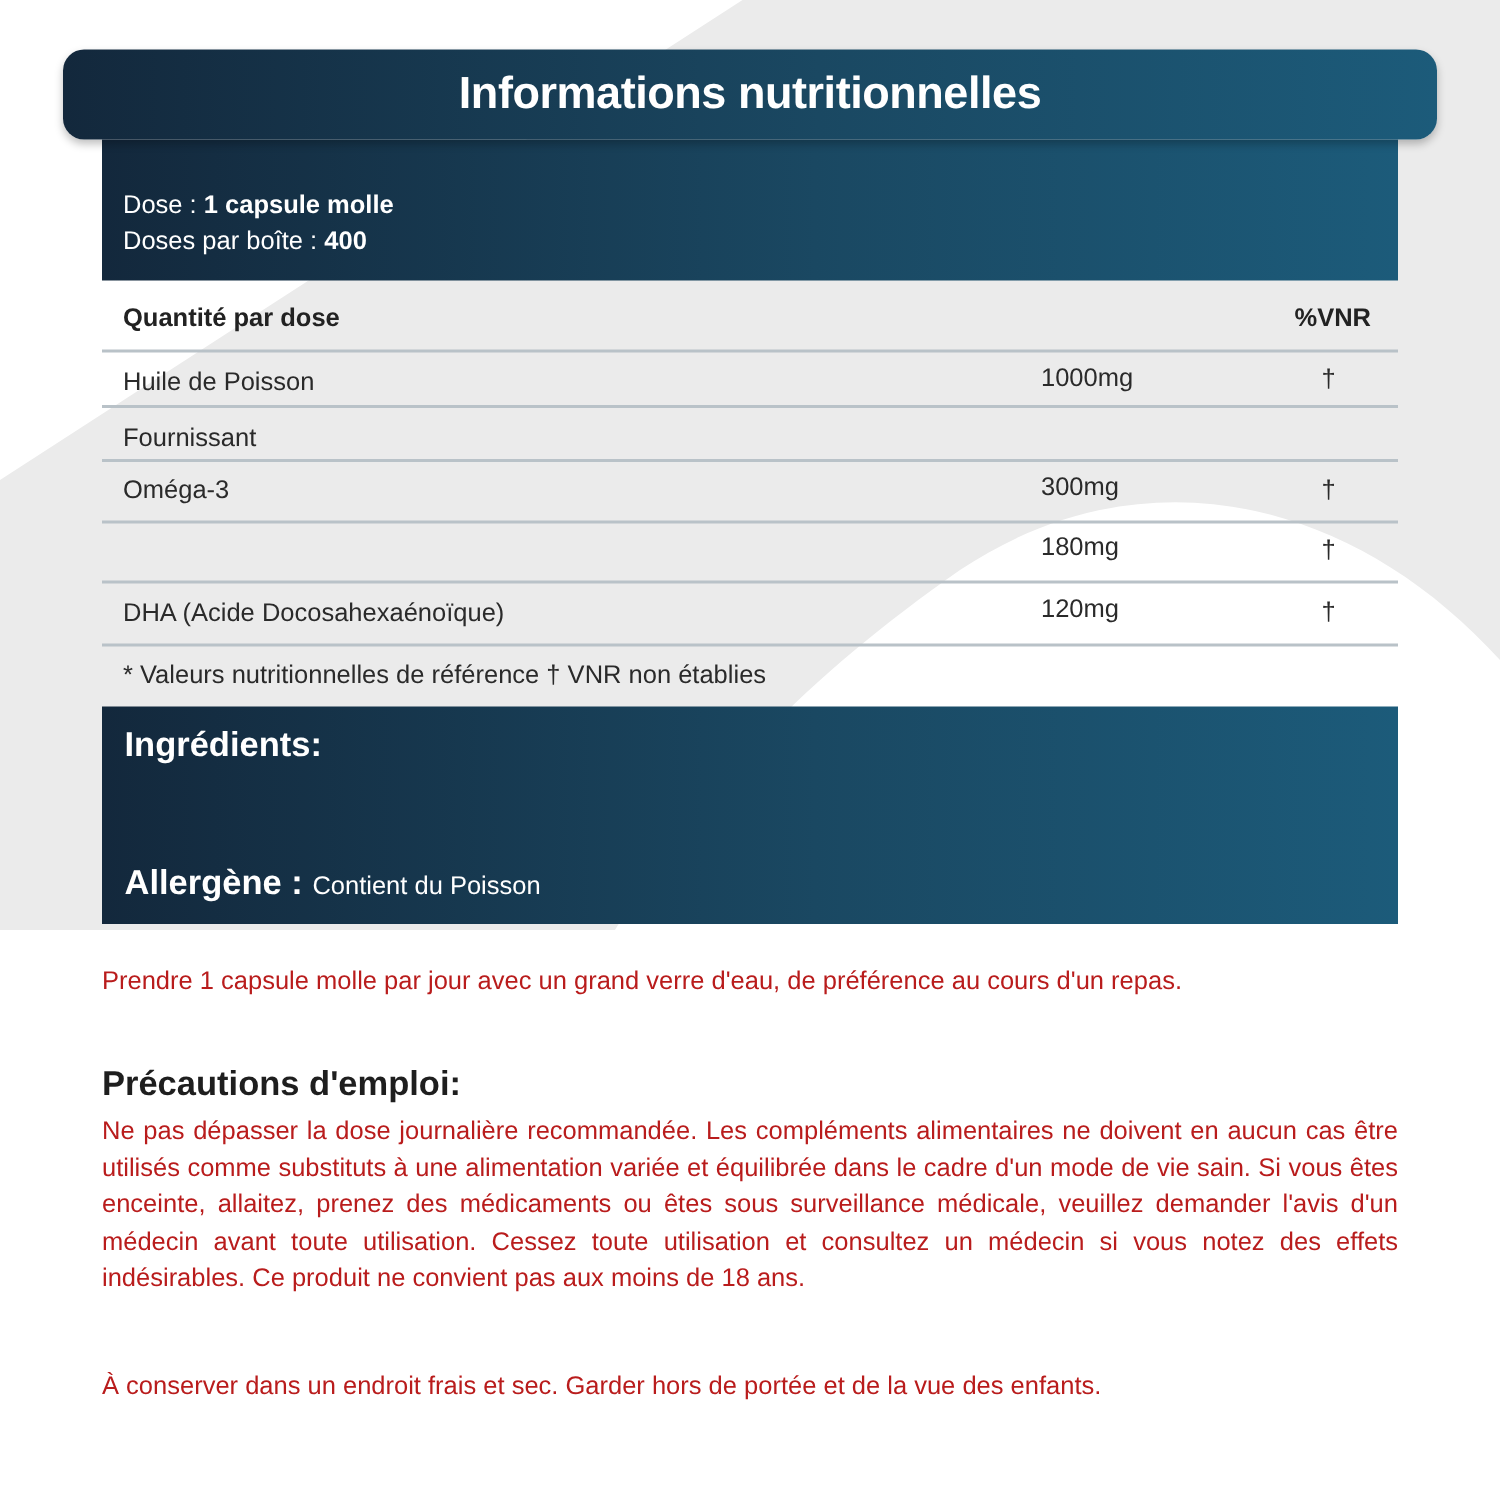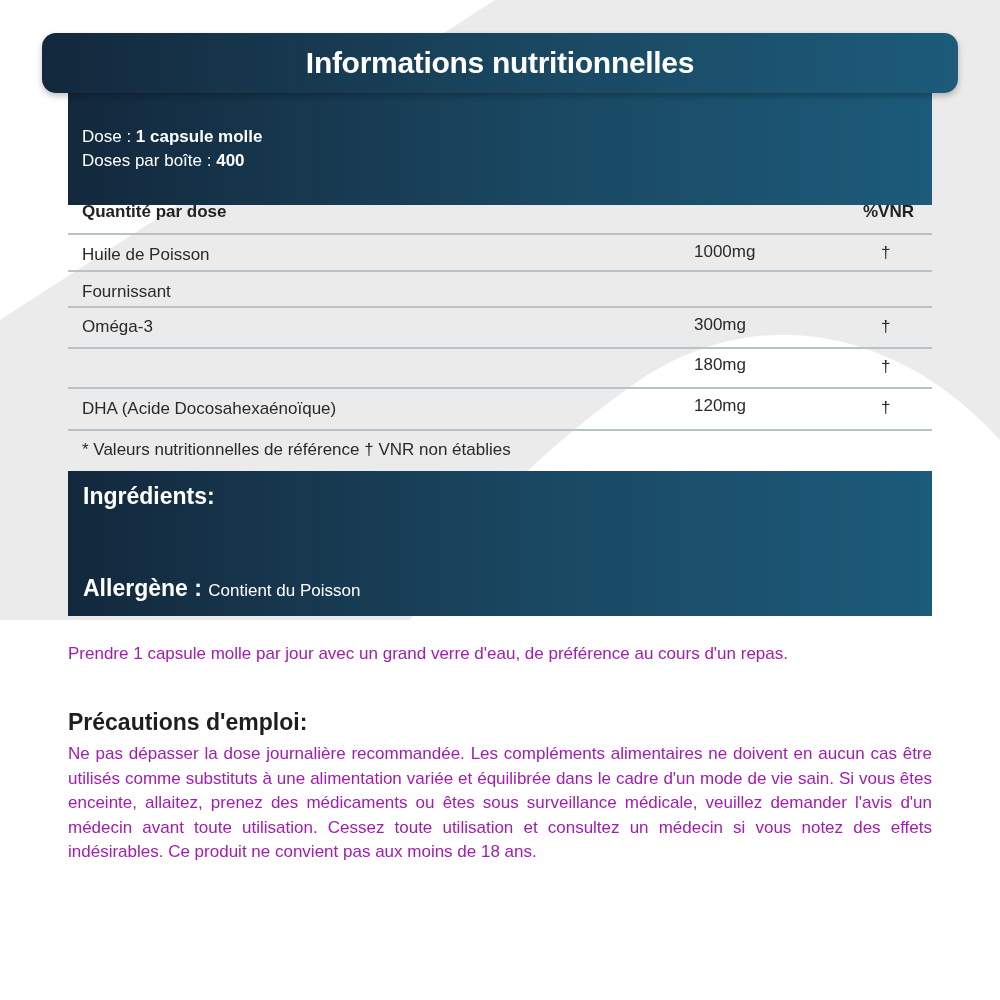--- a/index.html
+++ b/index.html
@@ -20,21 +20,21 @@
     border-radius:14px;
     background:linear-gradient(90deg,#13283c 0%,#1a4862 55%,#1c5b7a 100%);
     box-shadow:0 3px 6px rgba(0,0,0,0.25);
     display:flex; align-items:center; justify-content:center;
     z-index:3;
   }
   .title-bar h1 {
     margin:0; color:#fff; font-size:30px; font-weight:bold; letter-spacing:-0.3px;
   }
   .dose-box {
-    position:absolute; left:68px; top:93px; width:864px; height:112px;
+    position:absolute; left:68px; top:93px; width:864px; height:94px;
     background:linear-gradient(90deg,#13283c 0%,#1a4862 55%,#1c5b7a 100%);
     z-index:2;
   }
   .dose-box .line {
     position:absolute; left:14px; color:#fff; font-size:17px;
   }
   .dose-box .line b { font-weight:bold; }
 
   .table {
     position:absolute; left:68px; top:190px; width:864px;
@@ -68,21 +68,21 @@
     font-size:17px; line-height:24px; text-align:justify; text-align-last:left;
   }
   .ingr-box .allergen {
     position:absolute; left:15px; top:104px; font-size:17px;
   }
   .ingr-box .allergen b { font-size:23px; font-weight:bold; }
 
   .section { position:absolute; left:68px; width:864px; }
   .section h3 { margin:0; font-size:23px; font-weight:bold; color:#1e1e1e; }
   .section p {
-    margin:6px 0 0 0; font-size:17px; line-height:24.5px; color:#a21caf;
+    margin:6px 0 0 0; font-size:17px; line-height:24.5px; color:#b91c1c;
     text-align:justify; text-align-last:left;
   }
 </style>
 </head>
 <body>
 
 <svg class="bg-shape" viewBox="0 0 1000 1000" xmlns="http://www.w3.org/2000/svg">
   <path d="M 495 0 L 1000 0 L 1000 440 C 900 330 760 300 640 380 C 540 450 470 520 410 620 L 0 620 L 0 320 Z" fill="#ebebeb"></path>
 </svg>
 
@@ -140,14 +140,15 @@
   <div class="section" style="top:636px;">
     <p>Prendre 1 capsule molle par jour avec un grand verre d'eau, de préférence au cours d'un repas.</p>
   </div>
 
   <div class="section" style="top:709px;">
     <h3>Précautions d'emploi:</h3>
     <p>Ne pas dépasser la dose journalière recommandée. Les compléments alimentaires ne doivent en aucun cas être utilisés comme substituts à une alimentation variée et équilibrée dans le cadre d'un mode de vie sain. Si vous êtes enceinte, allaitez, prenez des médicaments ou êtes sous surveillance médicale, veuillez demander l'avis d'un médecin avant toute utilisation. Cessez toute utilisation et consultez un médecin si vous notez des effets indésirables. Ce produit ne convient pas aux moins de 18 ans.</p>
   </div>
 
   <div class="section" style="top:906px;">
+    <p>À conserver dans un endroit frais et sec. Garder hors de portée et de la vue des enfants.</p>
   </div>
 </div>
 
 </body></html>

